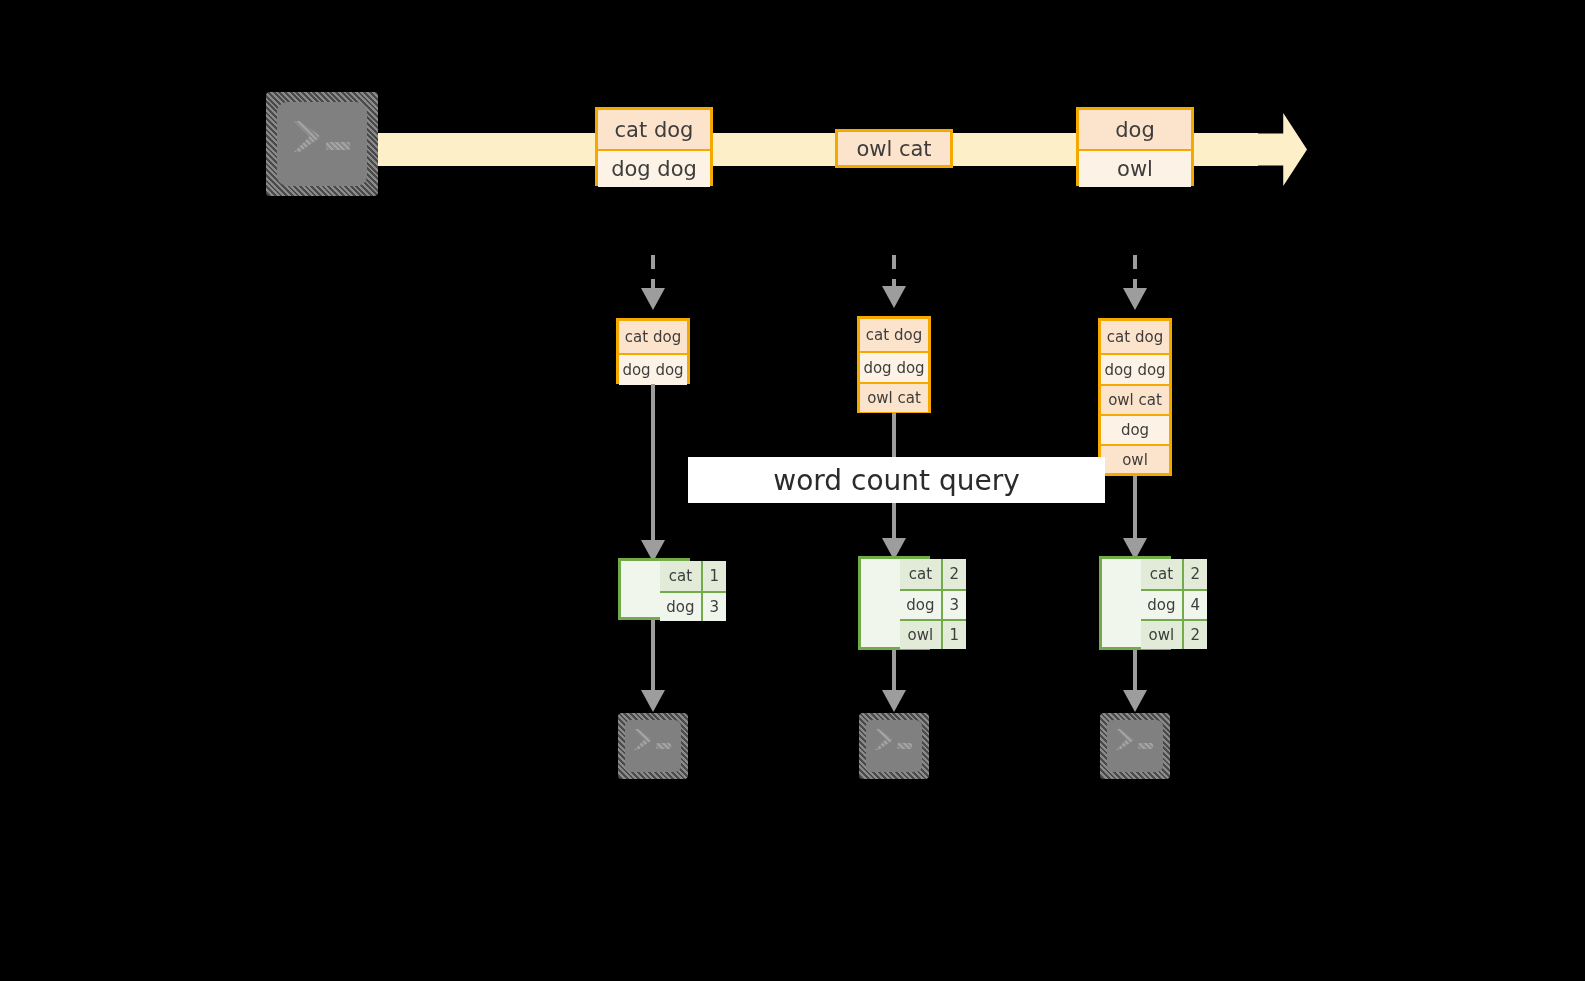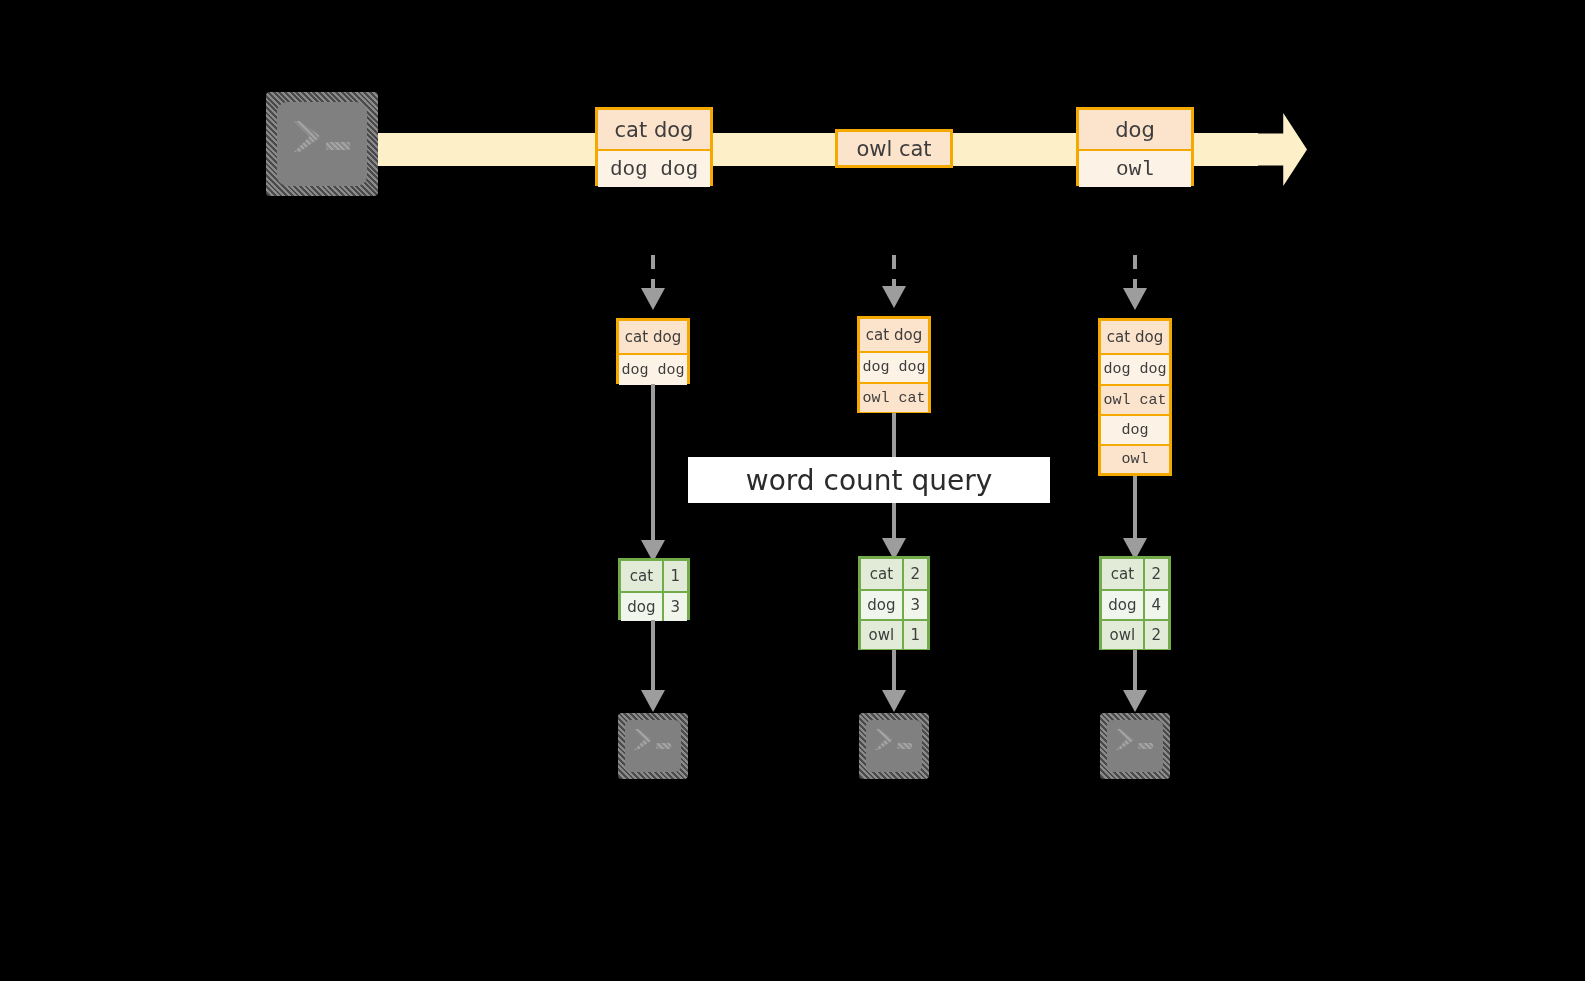--- a/index.html
+++ b/index.html
@@ -31,26 +31,26 @@
   .streamhead{position:absolute;background:#fdf0c8;
     clip-path:polygon(0% 28%,56% 28%,56% 0%,100% 50%,56% 100%,56% 72%,0% 72%);}
 
   
   .obox{position:absolute;box-sizing:border-box;border:3px solid #f5a800;
         background:#fdf2e6;}
   .orow{box-sizing:border-box;width:100%;display:flex;align-items:center;
         justify-content:center;color:#3d3d3d;white-space:nowrap;}
   .orow.dark{background:#fce3cb;}
   .orow.light{background:#fdf2e6;}
-  .orow + .orow{border-top:2px solid #f5a800;font-family:Liberation Mono, monospace;}
+  .orow + .orow{border-top:2px solid #f5a800;}
 
   
   .gbox{position:absolute;box-sizing:border-box;border:3px solid #72ab4a;
         background:#f1f6ec;}
-  .grow{box-sizing:border-box;width:100%;display:flex;}
+  .grow{box-sizing:border-box;width:100%;display:flex;margin-left:39px;}
   .grow + .grow{border-top:2px solid #72ab4a;}
   .gcell{box-sizing:border-box;display:flex;align-items:center;
          justify-content:center;color:#3d3d3d;white-space:nowrap;}
   .gcell.k{border-right:2px solid #72ab4a;}
   .grow.dark .gcell{background:#e1ebd8;}
   .grow.light .gcell{background:#f1f6ec;}
 
   
   .vline{position:absolute;background:#9d9d9d;width:4px;}
   .vdash{position:absolute;width:4px;
@@ -192,15 +192,15 @@
   <div class="vline" style="left:1133px;top:650px;height:46px;"></div>
   <div class="vhead" style="left:1123px;top:690px;width:24px;height:22px;"></div>
 
   <div class="term" style="left:1100px;top:713px;width:70px;height:66px;">
     <div class="hatch"></div>
     <div class="inner" style="left:7px;top:7px;right:7px;bottom:7px;"></div>
     <div class="chev" style="left:16px;top:16px;width:17px;height:21px;"></div>
     <div class="und" style="left:38px;top:30px;width:15px;height:6px;border-radius:2px;"></div>
   </div>
 
-  <div class="band" style="left:688px;top:457px;width:362px;height:46px;font-size:28px;">word count query</div>
+  <div class="band" style="left:688px;top:457px;width:417px;height:46px;font-size:28px;">word count query</div>
 
 </div>
 
 </body></html>

